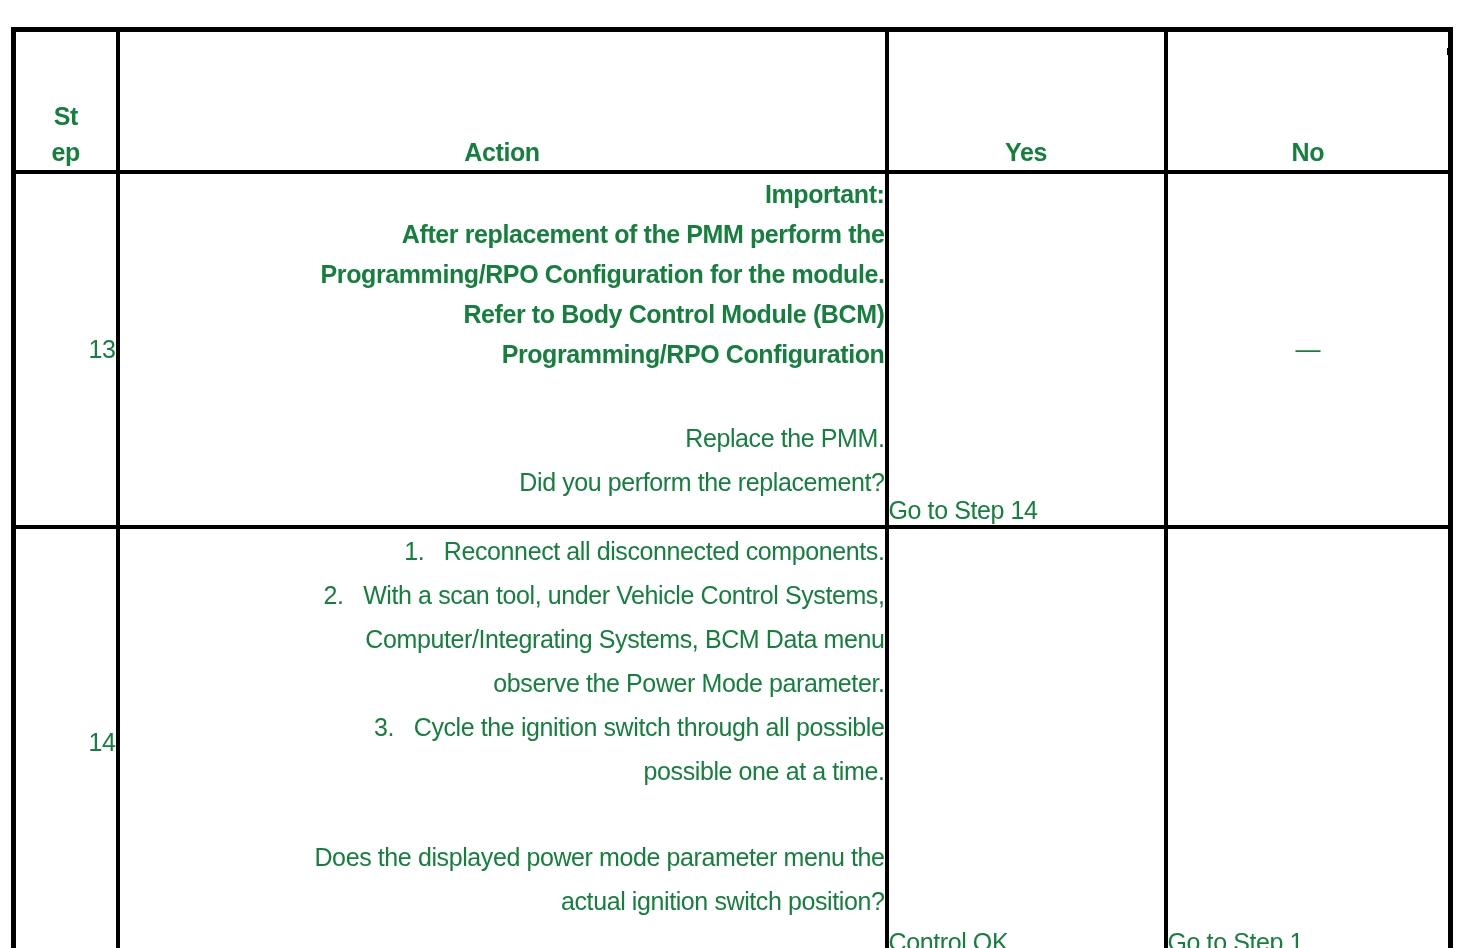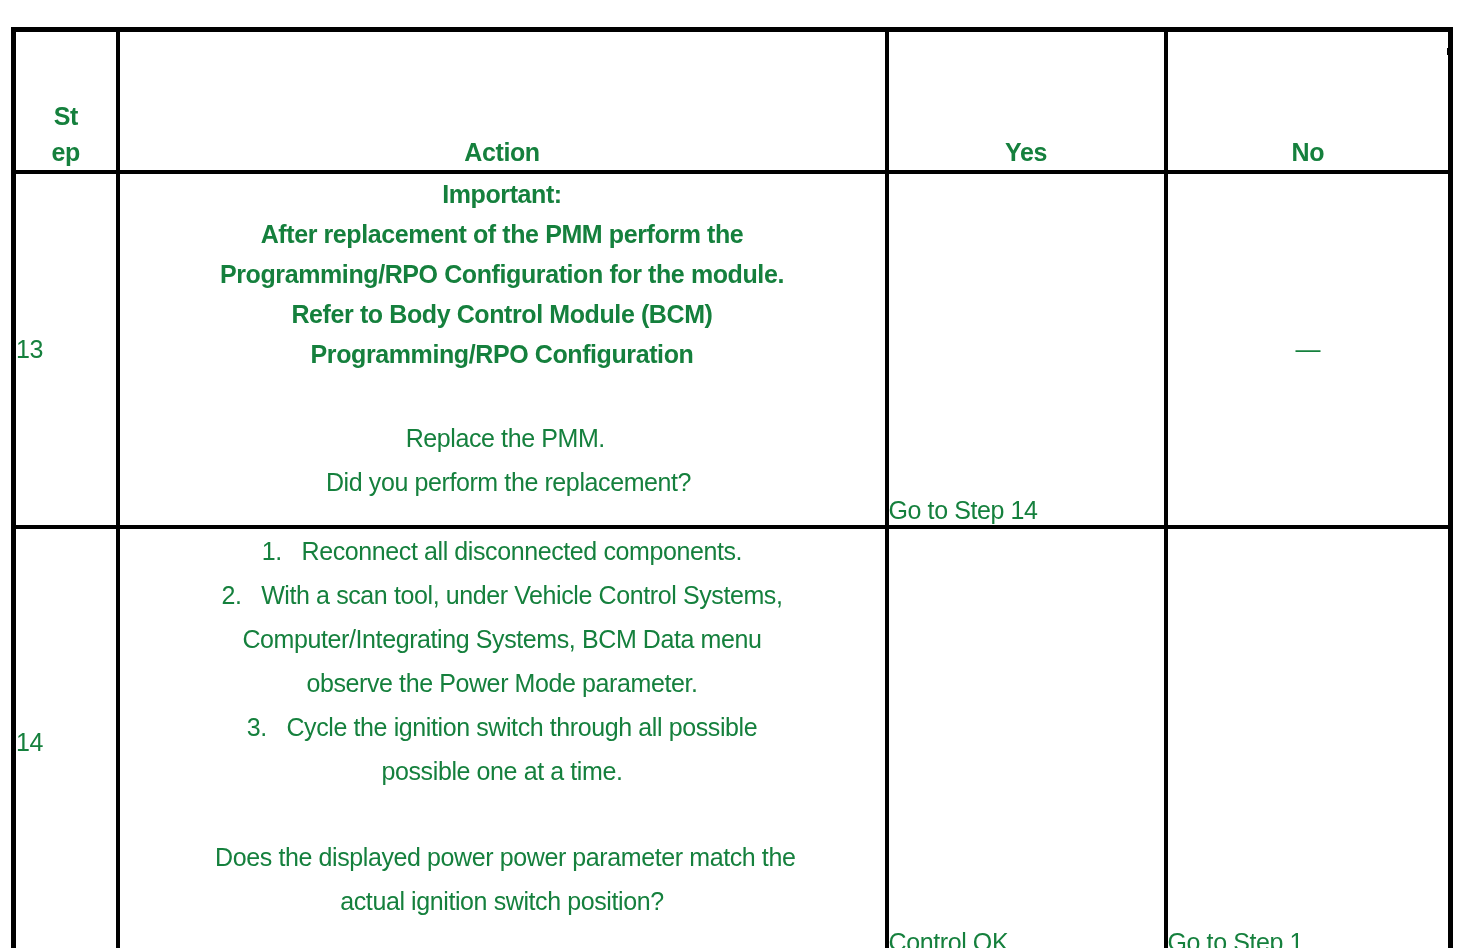--- a/index.html
+++ b/index.html
@@ -50,25 +50,25 @@
 
   td.hdr {
     vertical-align: bottom;
     text-align: center;
     font-weight: bold;
     padding-bottom: 12px;
     line-height: 36px;
   }
   td.step-col {
     vertical-align: middle;
-    text-align: left;
+    text-align: right;
   }
   td.action-col {
     vertical-align: top;
-    text-align: center;
+    text-align: right;
     padding: 14px 14px 10px 13px;
   }
   td.answer-bottom {
     vertical-align: bottom;
     text-align: left;
     padding-bottom: 16px;
   }
   td.answer-middle {
     vertical-align: middle;
     text-align: center;
@@ -144,21 +144,21 @@
         <span>14</span>
       </td>
       <td class="action-col">
         <div class="line">1.   Reconnect all disconnected components.</div>
         <div class="line">2.   With a scan tool, under Vehicle Control Systems,</div>
         <div class="line">Computer/Integrating Systems, BCM Data menu</div>
         <div class="line">observe the Power Mode parameter.</div>
         <div class="line">3.   Cycle the ignition switch through all possible</div>
         <div class="line">possible one at a time.</div>
         <div class="spacer"></div>
-        <div class="line"> Does the displayed power power parameter match the</div>
+        <div class="line"> Does the displayed power mode parameter menu the</div>
         <div class="line">actual ignition switch position?</div>
       </td>
       <td class="answer-bottom">
         <span>Control OK</span>
       </td>
       <td class="answer-bottom">
         <span>Go to Step 1</span>
       </td>
     </tr>
   </tbody>

